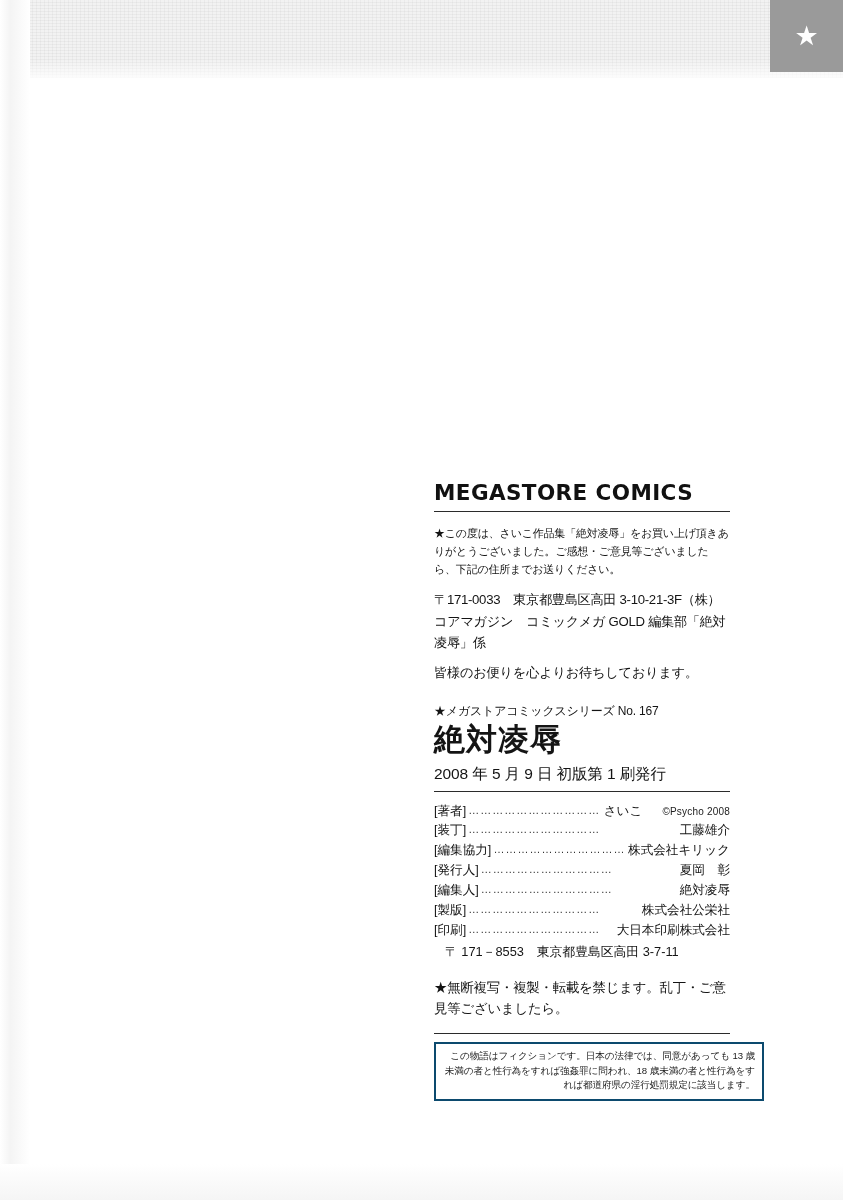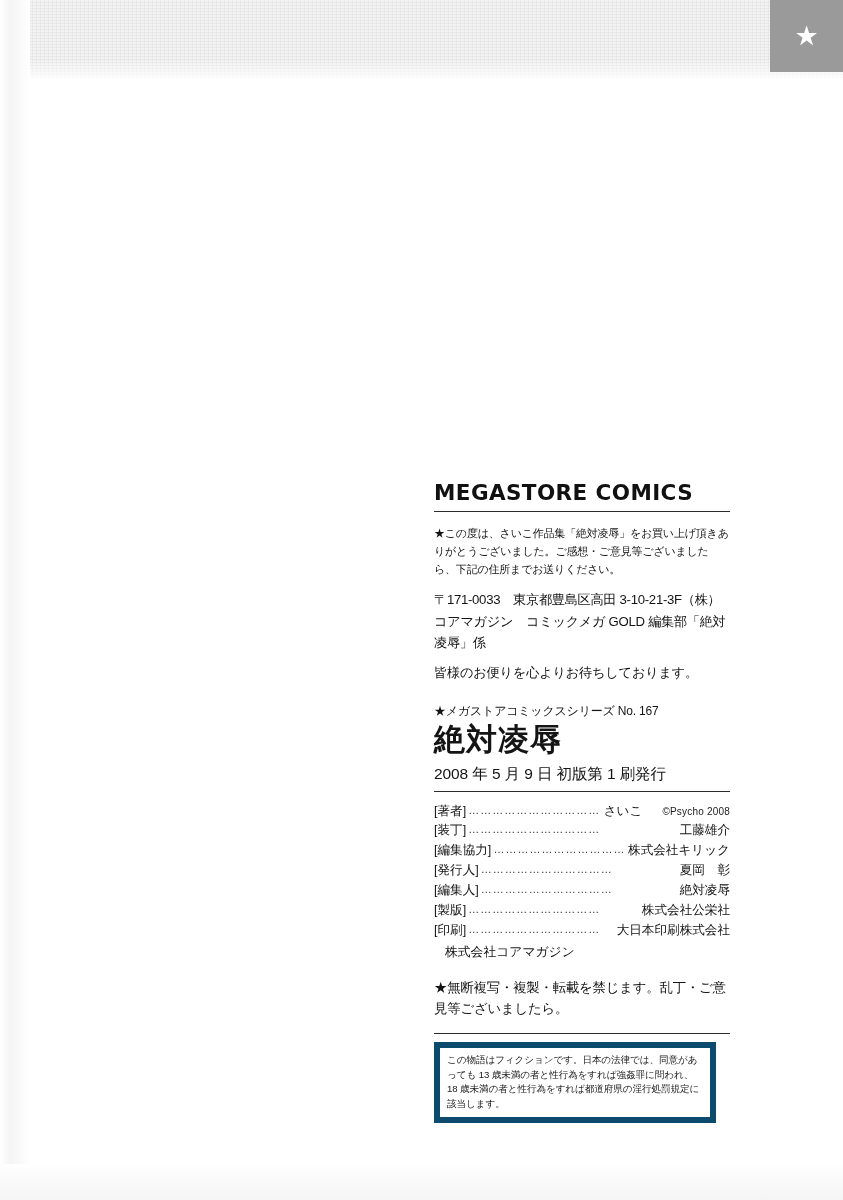--- a/index.html
+++ b/index.html
@@ -188,24 +188,25 @@
     letter-spacing: -0.2px;
   }
   .bottom-rule {
     border: 0;
     border-top: 1px solid #2b2b2b;
     margin: 14px 0 0 0;
     width: 296px;
   }
   .fineprint-box {
     margin-top: 8px;
-    border: 6px solid #0c4a6e;
+    border: 2px solid #0c4a6e;
     padding: 5px 7px 6px 7px;
-    width: 282px;
+    width: 330px;
     box-sizing: border-box;
+    text-align: right;
   }
   .fineprint {
     font-size: 9.6px;
     line-height: 1.52;
     letter-spacing: -0.1px;
     color: #1a1a1a;
   }
 </style>
 </head>
 <body>
@@ -266,21 +267,21 @@
         <span class="credit-dots">……………………………</span>
         <span class="credit-value">株式会社公栄社</span>
       </div>
       <div class="credit-row">
         <span class="credit-label">[印刷]</span>
         <span class="credit-dots">……………………………</span>
         <span class="credit-value">大日本印刷株式会社</span>
       </div>
 
       <div class="addr-block">
-        <div class="addr-indent">株式会社コアマガジン</div>
+        <div class="addr-indent">〒 171－8553　東京都豊島区高田 3-7-11</div>
       </div>
     </div>
 
     <div class="notice">★無断複写・複製・転載を禁じます。乱丁・ご意見等ございましたら。</div>
     <hr class="bottom-rule">
 
     <div class="fineprint-box">
       <div class="fineprint">この物語はフィクションです。日本の法律では、同意があっても 13 歳未満の者と性行為をすれば強姦罪に問われ、18 歳未満の者と性行為をすれば都道府県の淫行処罰規定に該当します。</div>
     </div>
   </div>

